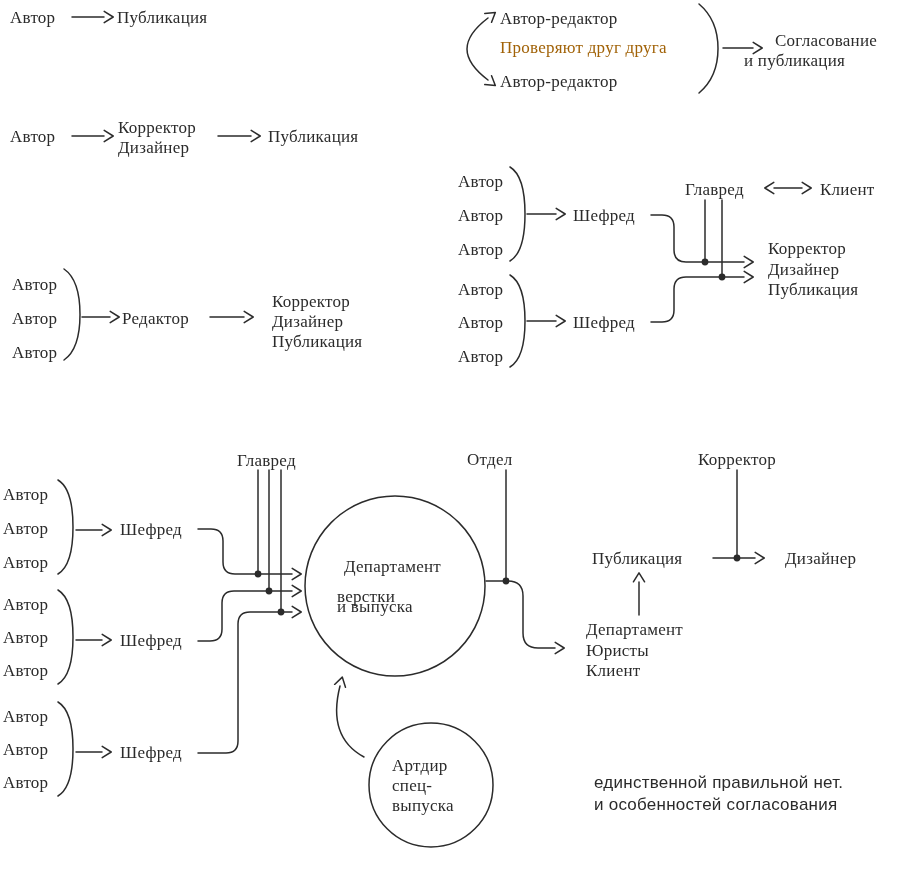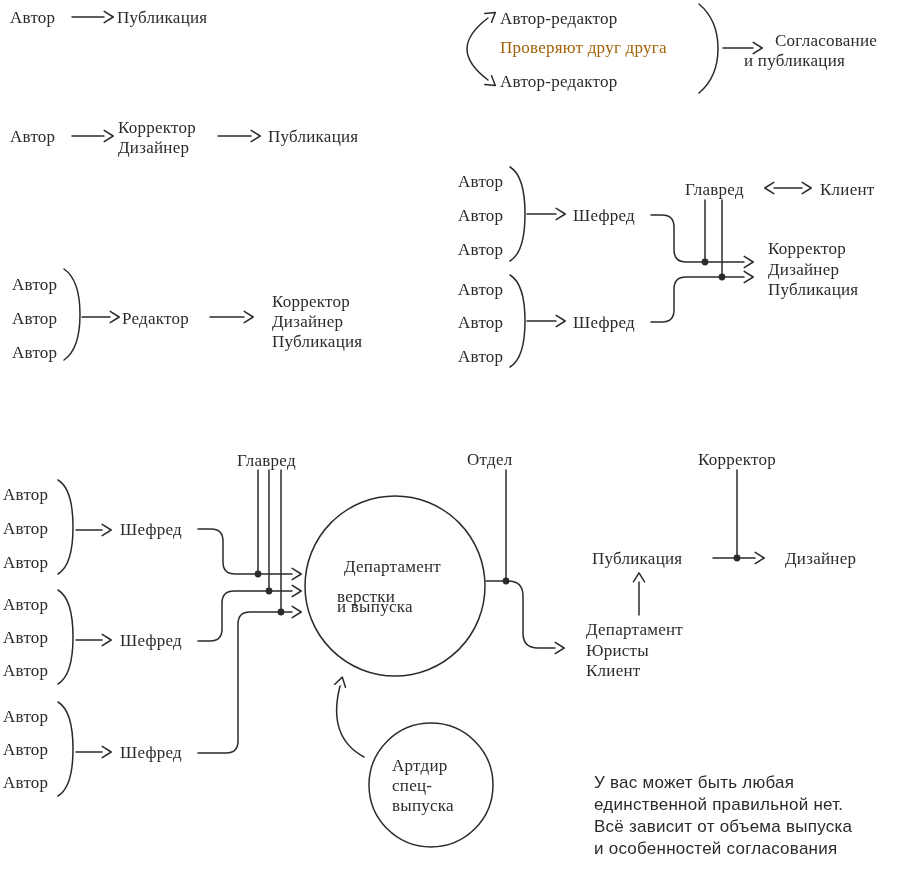--- a/index.html
+++ b/index.html
@@ -147,19 +147,17 @@
   <div class="lbl" style="left:592px;top:550px">Публикация</div>
   <div class="lbl" style="left:785px;top:550px">Дизайнер</div>
   <div class="lbl" style="left:586px;top:621px">Департамент</div>
   <div class="lbl" style="left:586px;top:642px">Юристы</div>
   <div class="lbl" style="left:586px;top:662px">Клиент</div>
   <div class="lbl" style="left:392px;top:757px">Артдир</div>
   <div class="lbl" style="left:392px;top:777px">спец-</div>
   <div class="lbl" style="left:392px;top:797px">выпуска</div>
 
   <div class="footnote">
-    <div>У вас может быть любая</div>
     <div>единственной правильной нет.</div>
-    <div>Всё зависит от объема выпуска</div>
     <div>и особенностей согласования</div>
   </div>
 
 </div>
 
 </body></html>

